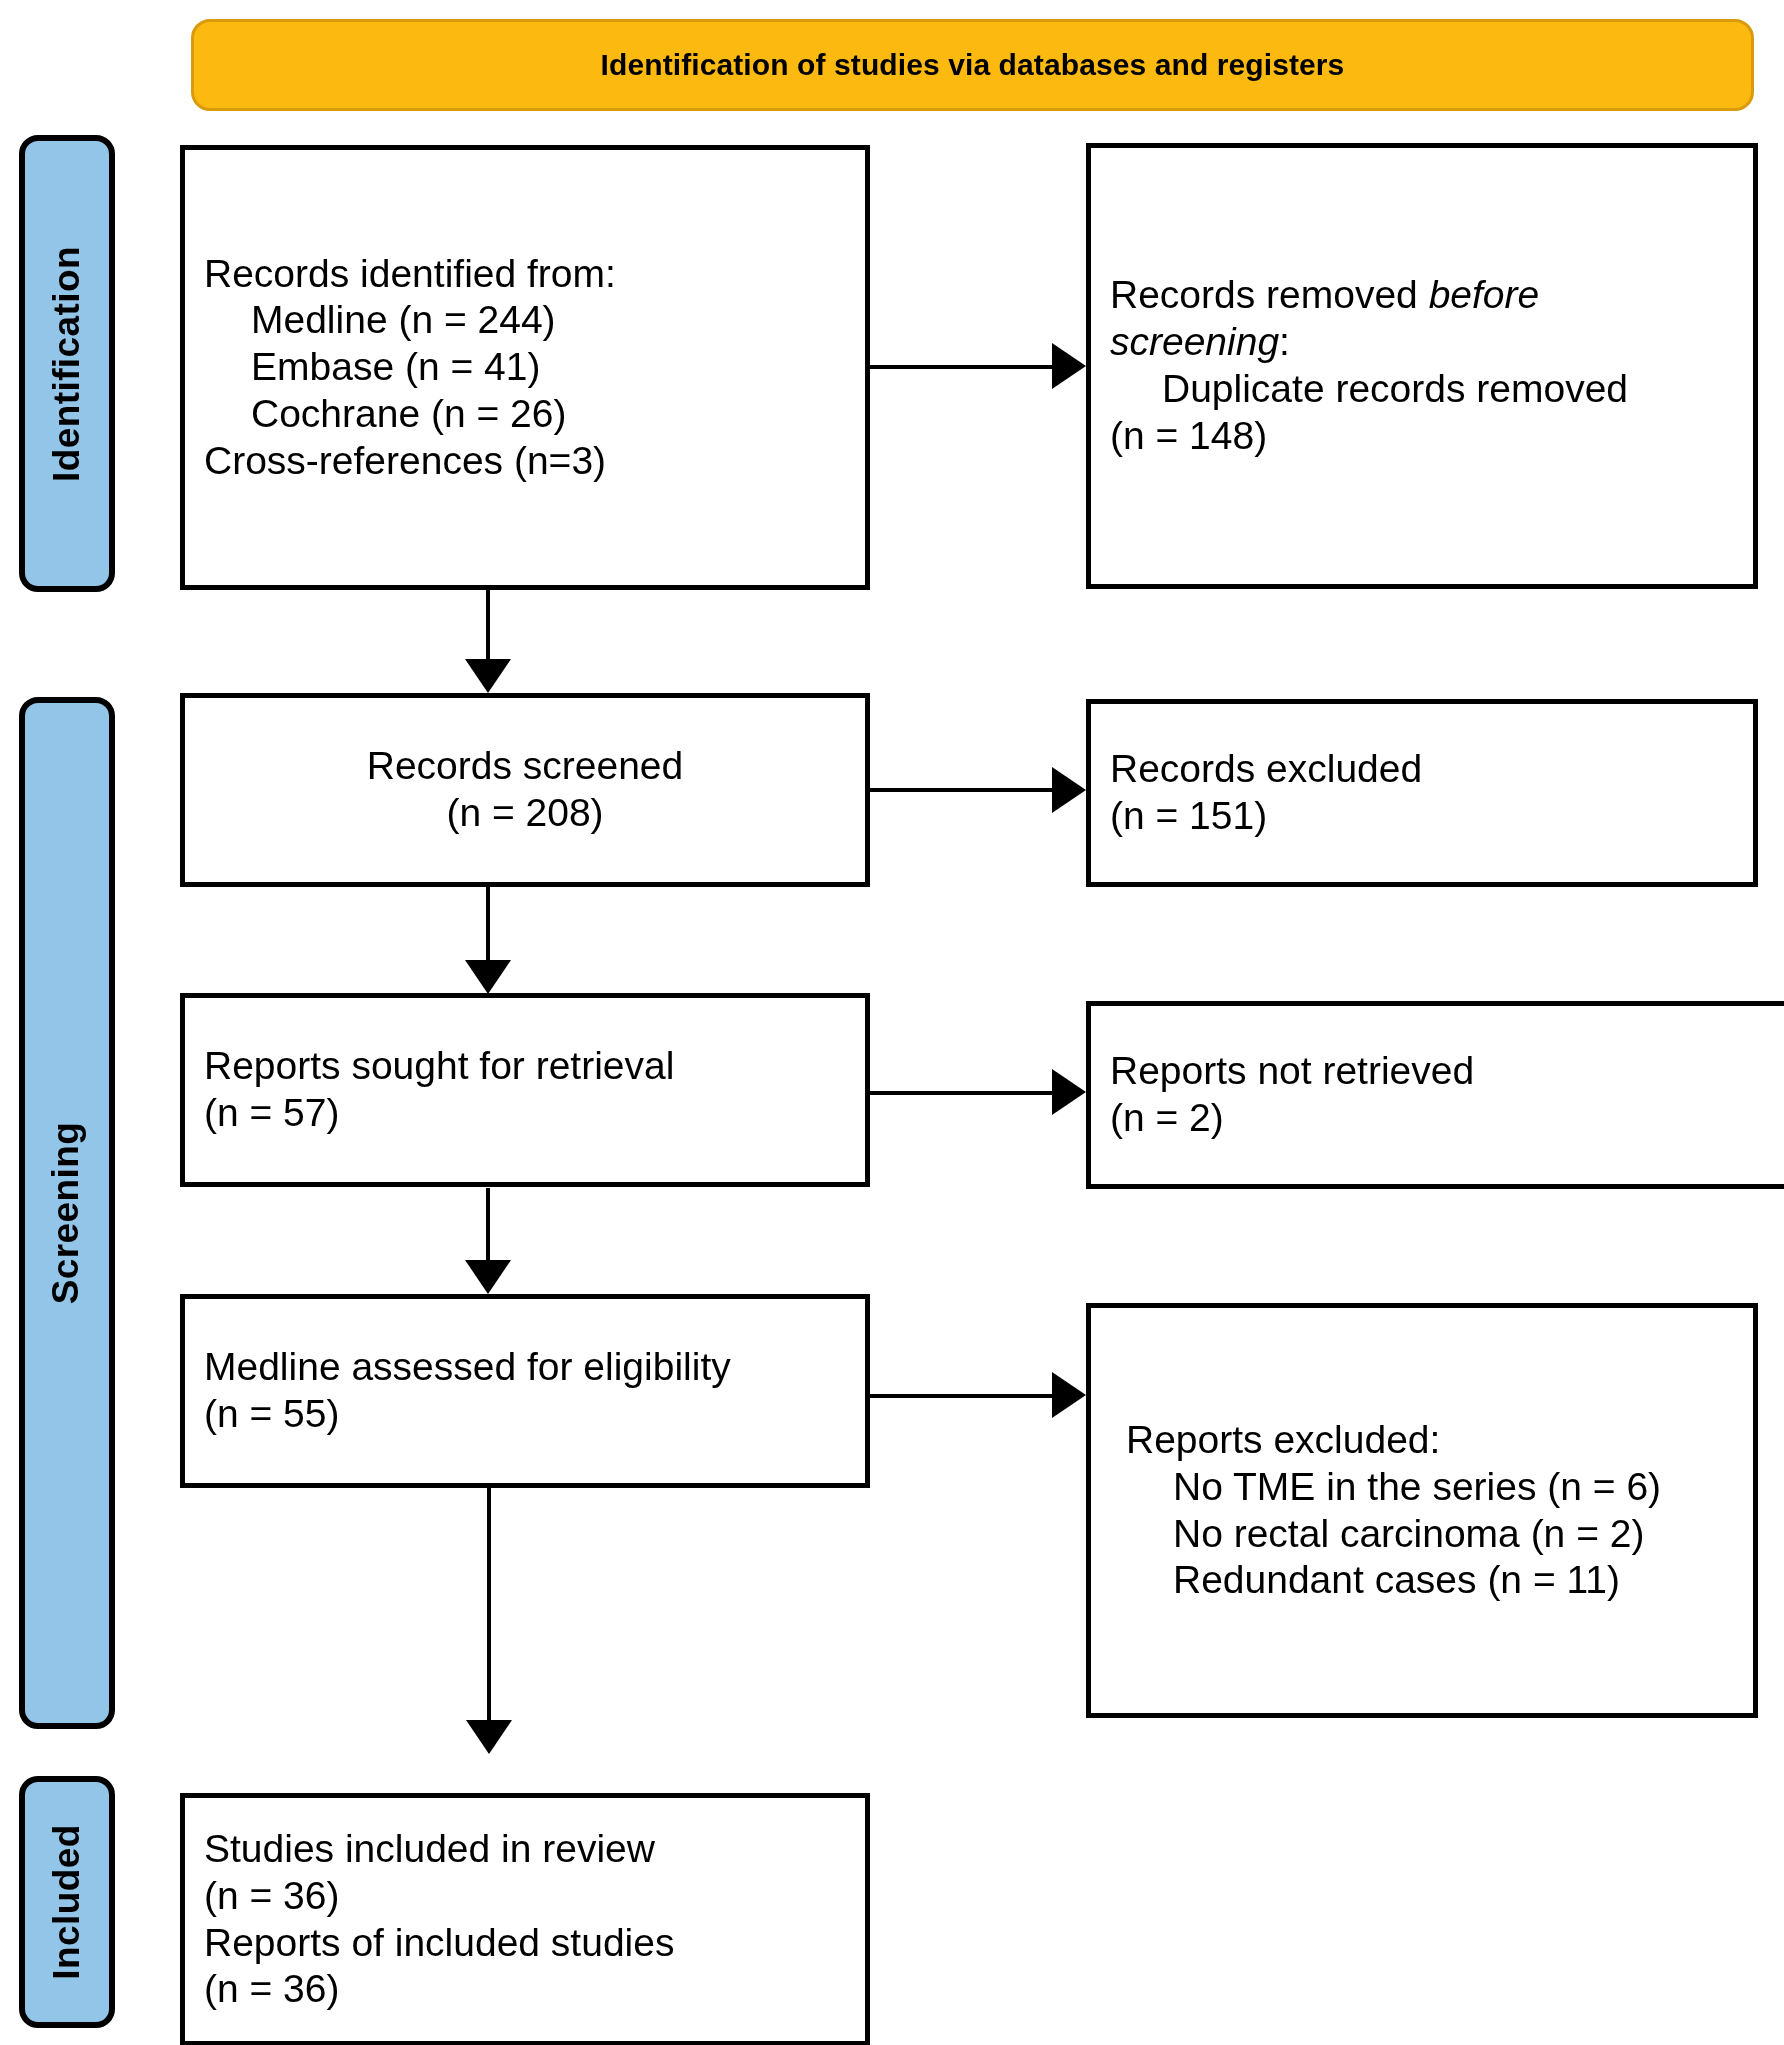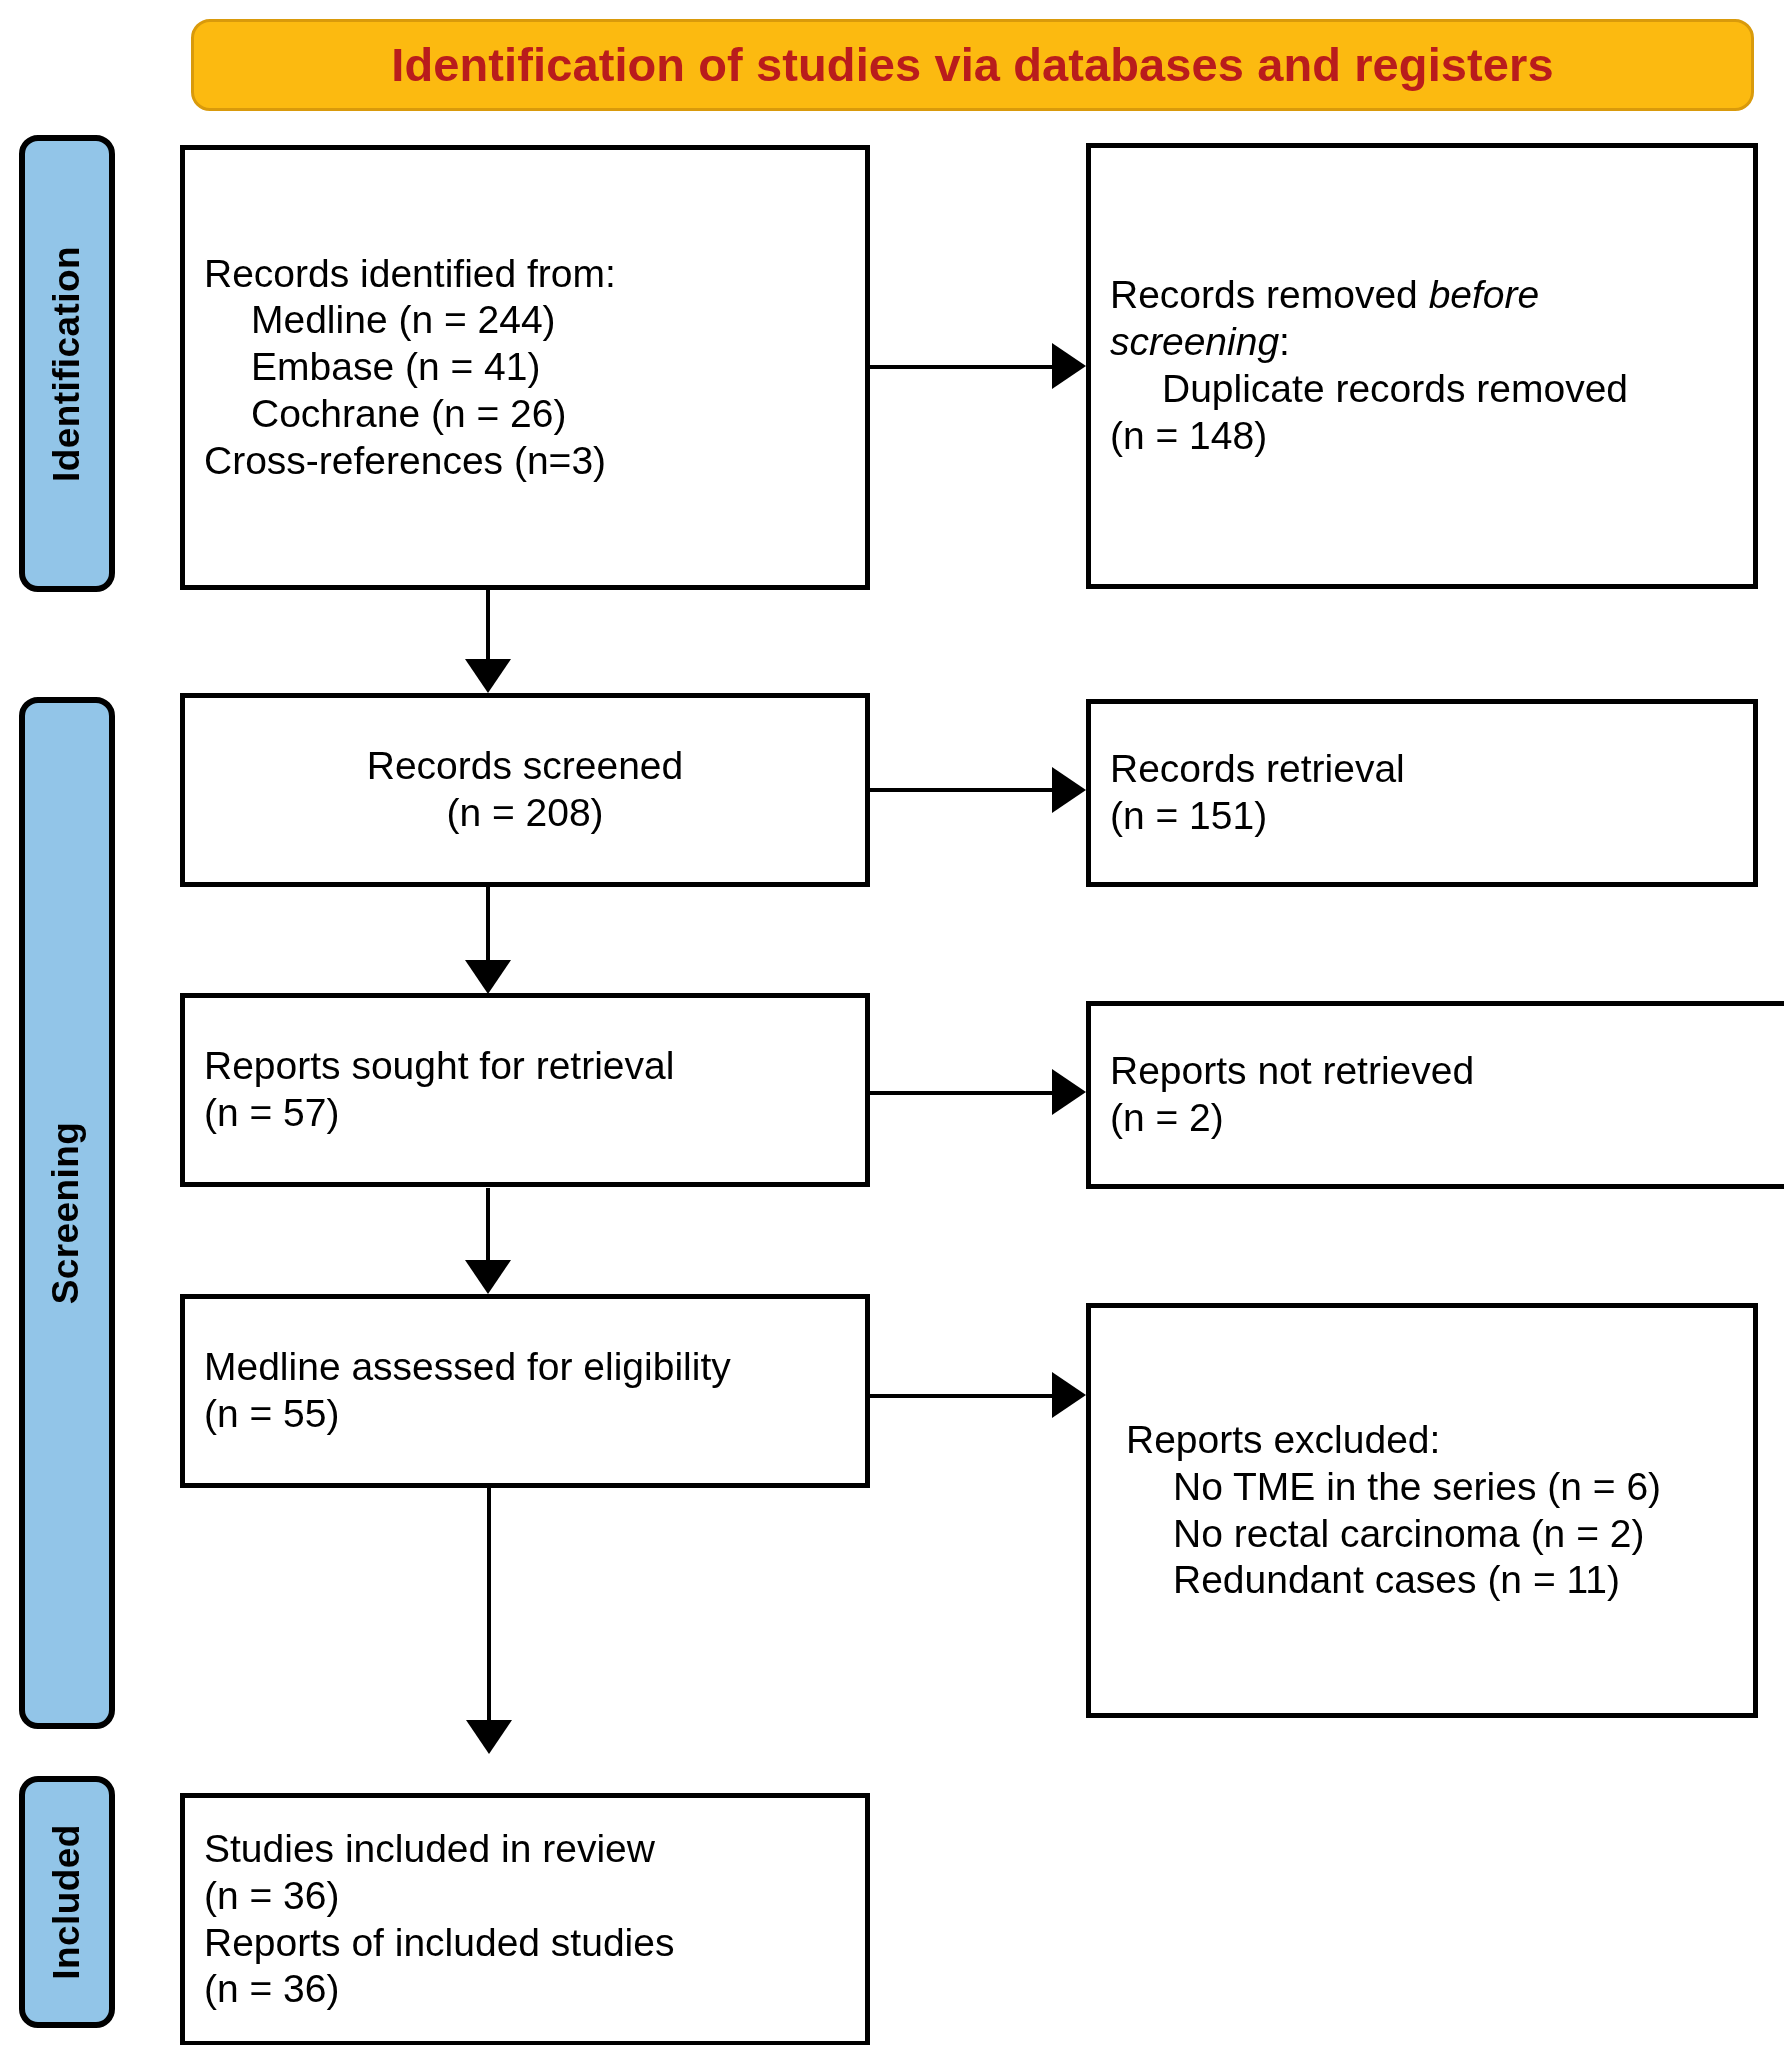--- a/index.html
+++ b/index.html
@@ -27,23 +27,23 @@
     height: 92px;
     background: #FCBA10;
     border: 3.7px solid #D99A0B;
     border-radius: 19px;
     box-sizing: border-box;
     display: flex;
     align-items: center;
     justify-content: center;
   }
   .banner-text {
-    font-size: 47px;
+    font-size: 30px;
     font-weight: bold;
-    color: #b91c1c;
+    color: #000000;
     letter-spacing: 0.1px;
     white-space: nowrap;
   }
 
   
   .stage-tab {
     position: absolute;
     left: 18.5px;
     width: 96px;
     background: #92C5E8;
@@ -167,21 +167,21 @@
 
   <div class="box" style="left:180px; top:693px; width:690px; height:194px;text-align:center;">
     <div class="box-inner">
       <div class="line">Records screened</div>
       <div class="line">(n = 208)</div>
     </div>
   </div>
 
   <div class="box" style="left:1086px; top:699px; width:672px; height:188px;">
     <div class="box-inner">
-      <div class="line">Records retrieval</div>
+      <div class="line">Records excluded</div>
       <div class="line">(n = 151)</div>
     </div>
   </div>
 
   <div class="conn-h" style="left:870px; top:788px; width:182px;"></div>
   <div class="arrow-right" style="left:1052px; top:767px;"></div>
 
   <div class="conn-v" style="left:486px; top:887px; height:74px;"></div>
   <div class="arrow-down" style="left:465px; top:960px;"></div>
 

